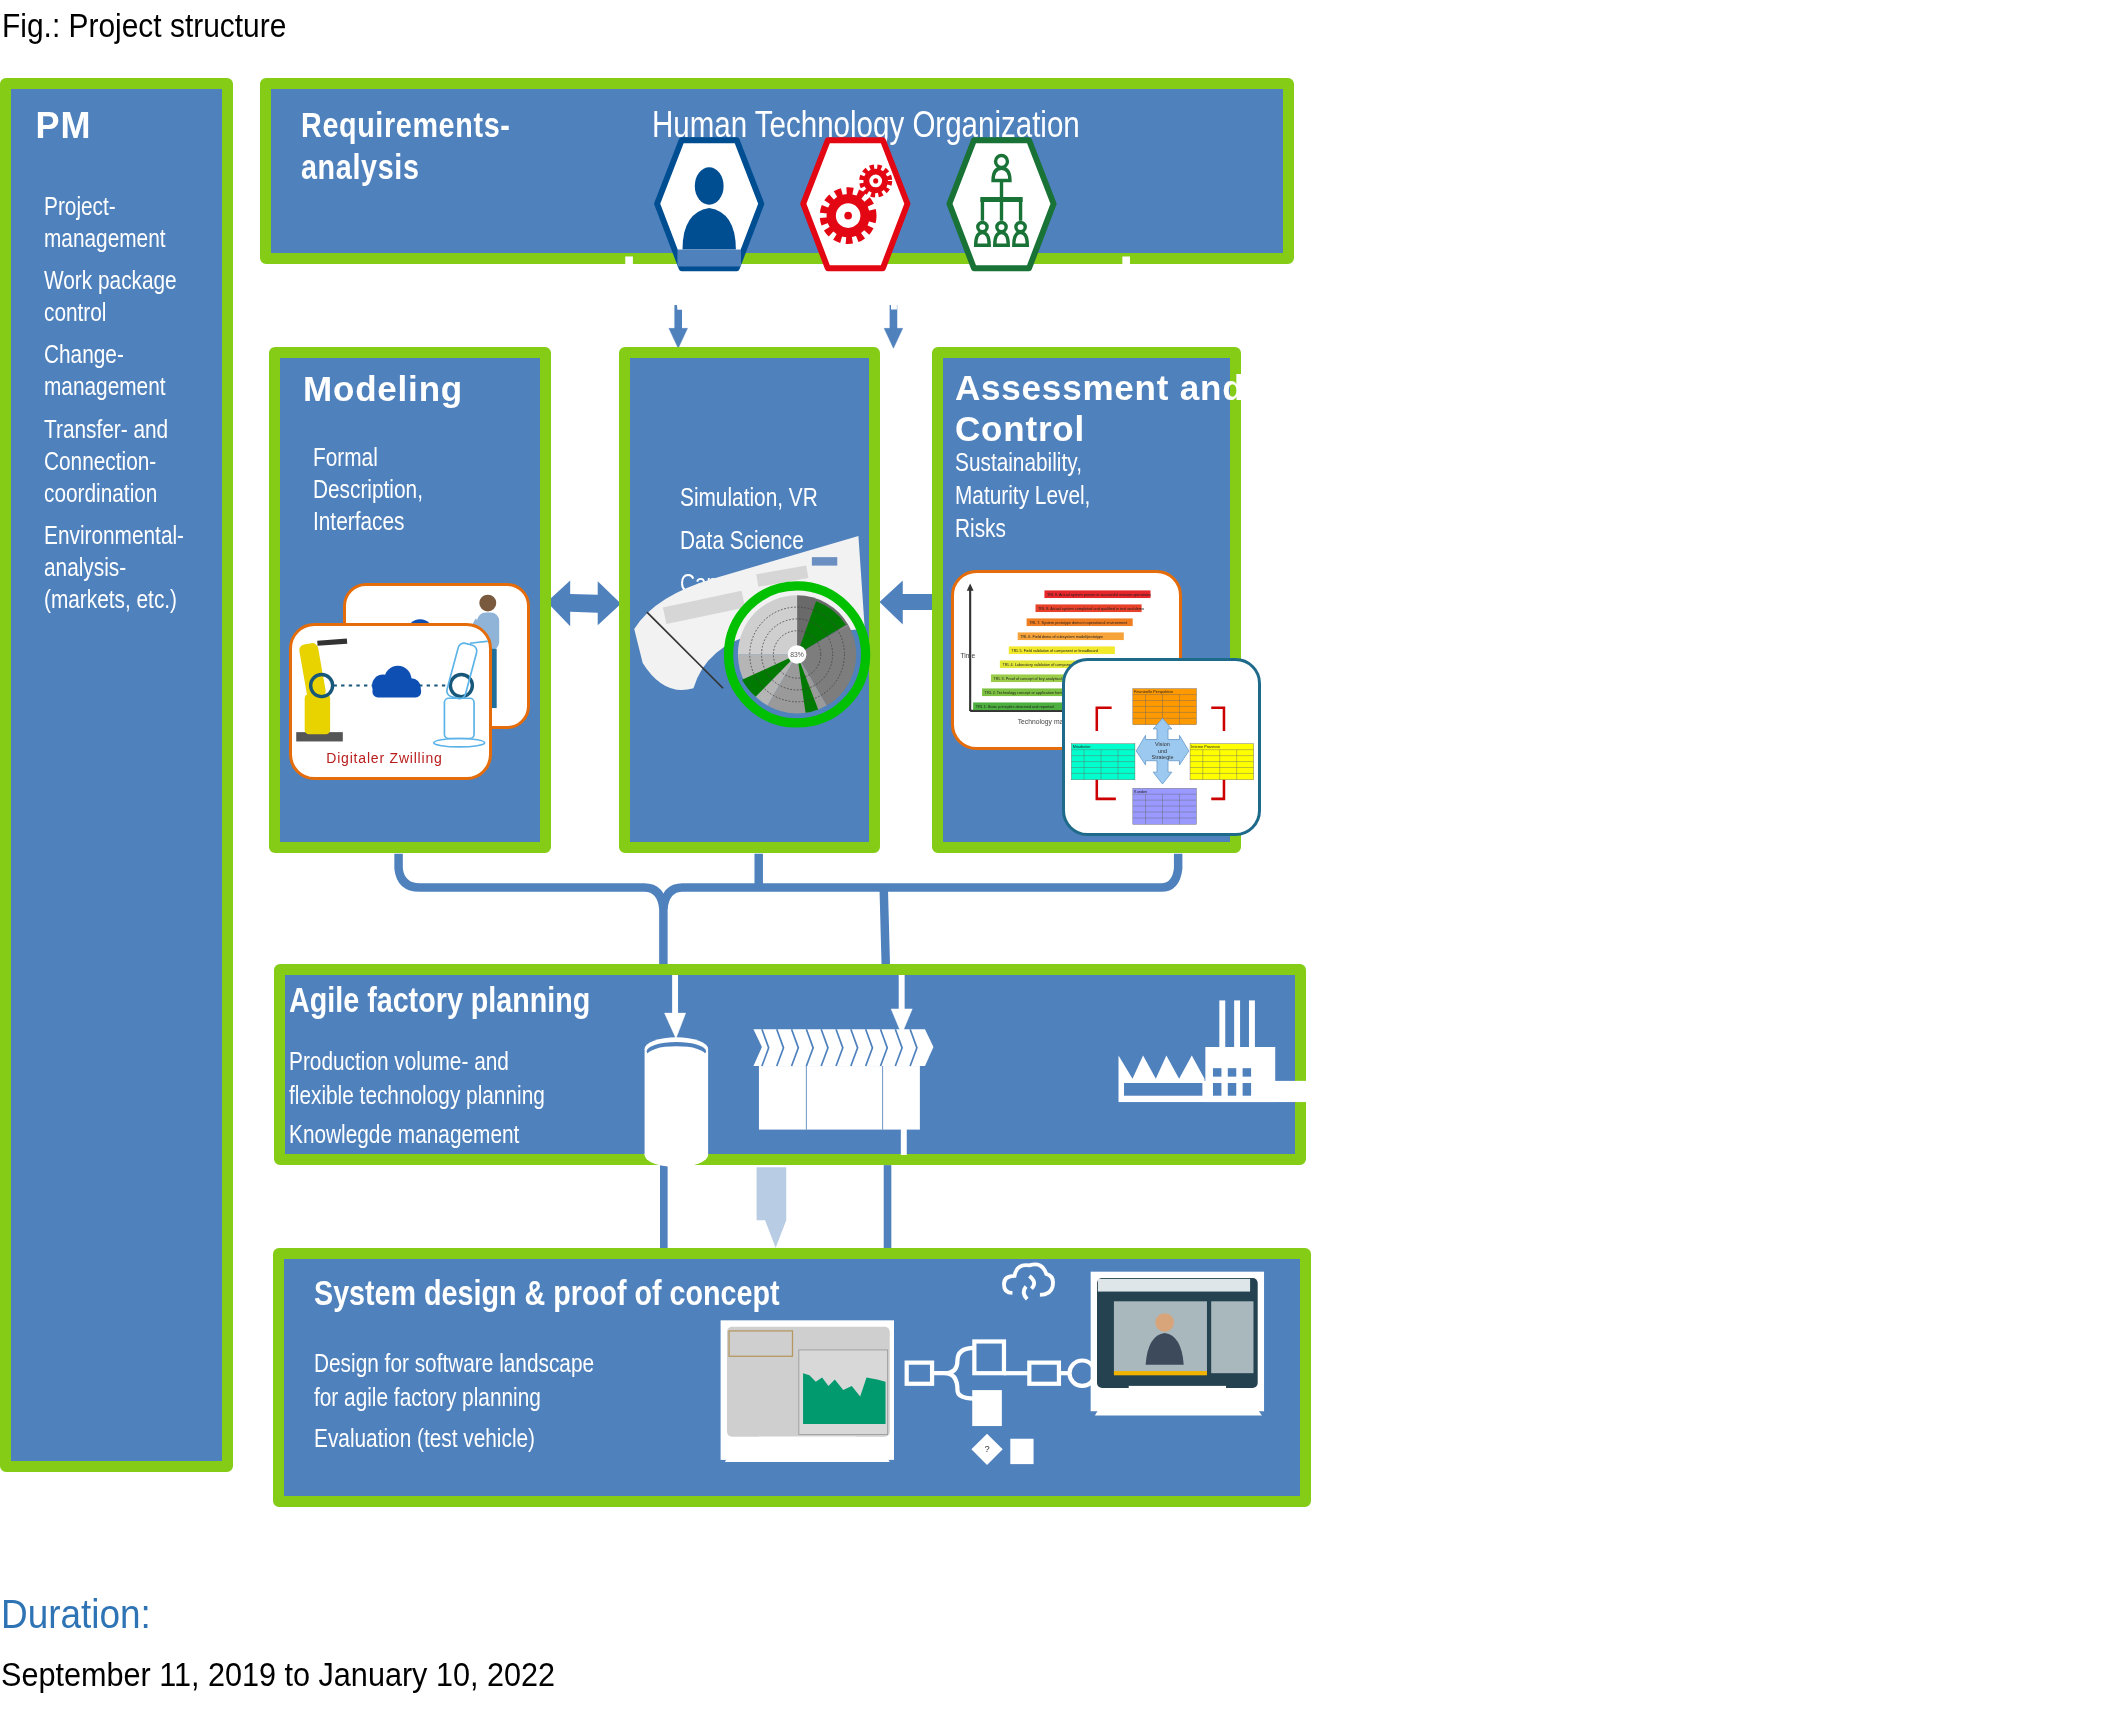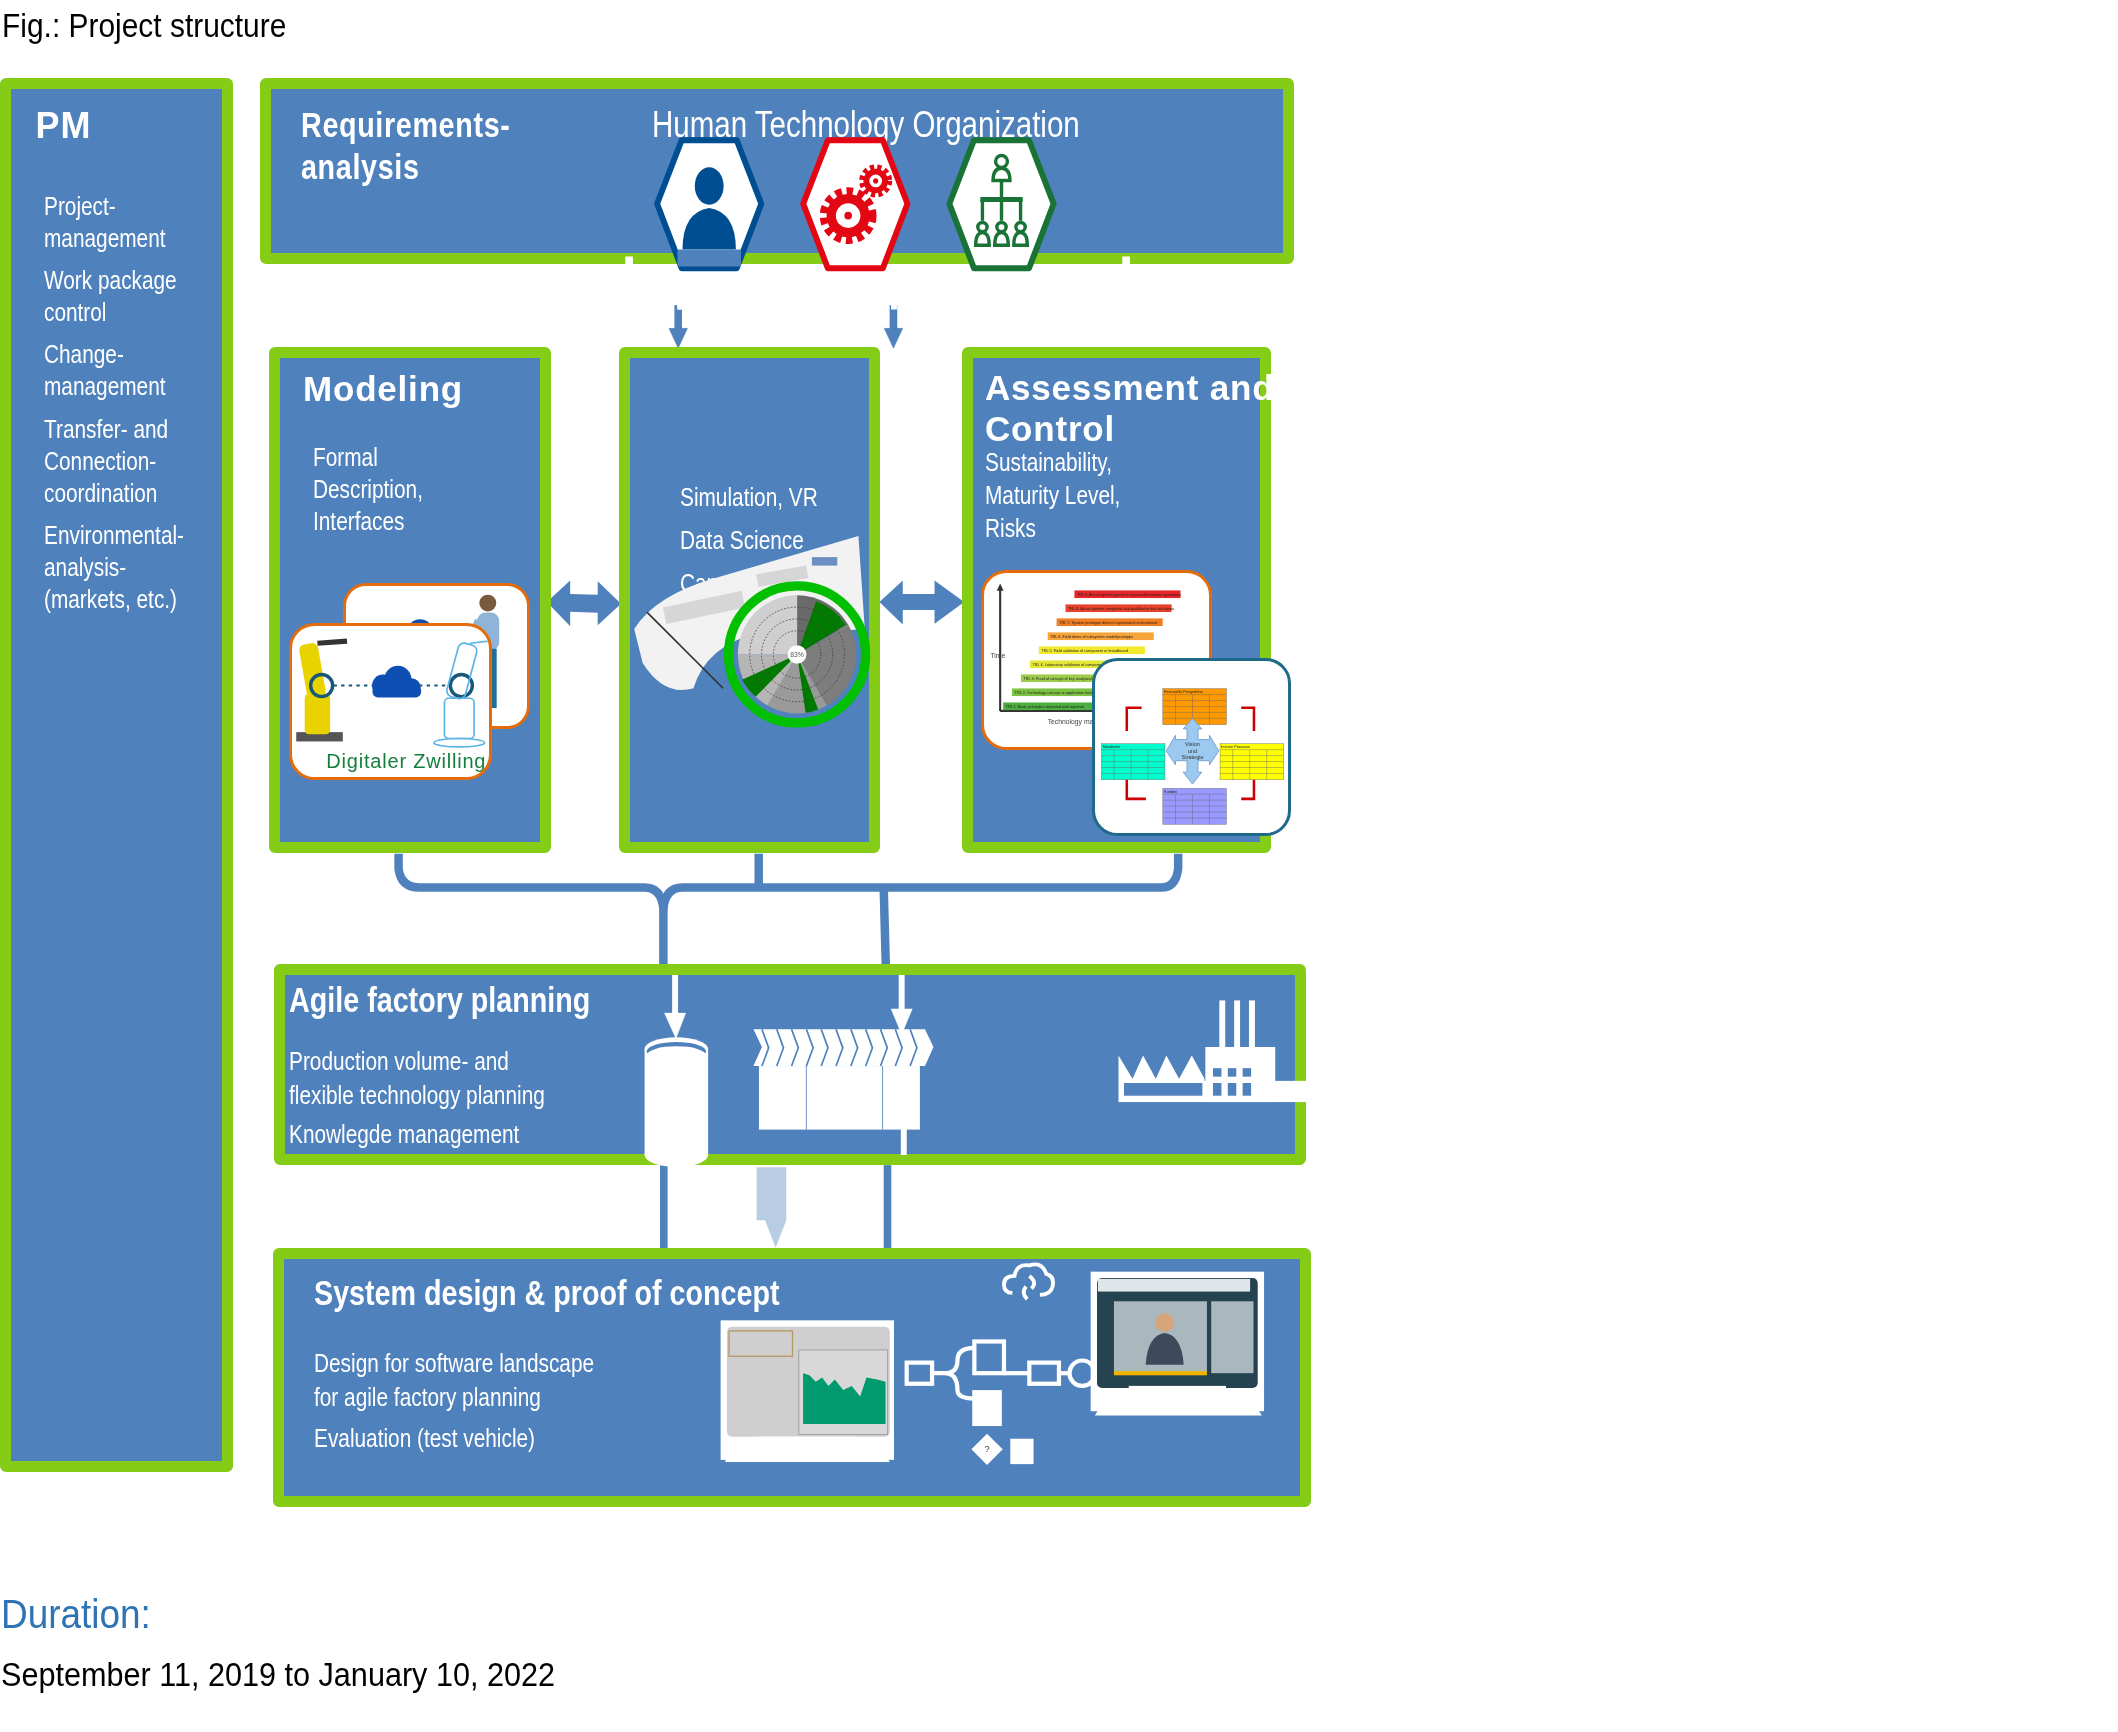--- a/index.html
+++ b/index.html
@@ -162,21 +162,21 @@
           <circle cx="282" cy="145" r="22"></circle>
         <rect x="190" y="140" width="115" height="28" rx="13"></rect>
       </g>
       <g fill="none" stroke="#5bb3e8" stroke-width="4">
         <rect x="360" y="170" width="70" height="95" rx="10"></rect>
         <rect x="380" y="40" width="45" height="130" rx="14" transform="rotate(15 400 100)"></rect>
         <line x1="420" y1="40" x2="465" y2="35"></line>
         <ellipse cx="395" cy="275" rx="60" ry="10"></ellipse>
       </g>
     </svg>
-    <div class="abs" style="left:34px; top:124px; color:#15803d; font-size:20px; letter-spacing:0.8px;">Digitaler Zwilling</div>
+    <div class="abs" style="left:34px; top:124px; color:#b91c1c; font-size:14px; letter-spacing:0.8px;">Digitaler Zwilling</div>
   </div>
 </div>
 
 <div class="box" style="left:619px; top:347px; width:261px; height:506px;">
   <div class="abs" style="left:22px; top:123px;margin-left:28px;">
     <div class="item narrow" style="display:block; margin-bottom:11px;">Simulation, VR</div>
     <div class="item narrow" style="display:block; margin-bottom:11px;">Data Science</div>
     <div class="item narrow" style="display:block;">Capacity planning</div>
   </div>
   <svg style="left:0; top:0;" width="239" height="485" viewBox="0 0 565 1145">
@@ -199,21 +199,21 @@
       <path d="M 0 0 L 20 138 A 140 140 0 0 0 50 130 Z" fill="#007a00"></path>
       <circle r="112" fill="none" stroke="#444" stroke-width="2" stroke-dasharray="4 4"></circle>
       <circle r="84" fill="none" stroke="#444" stroke-width="2" stroke-dasharray="4 4"></circle>
       <circle r="56" fill="none" stroke="#444" stroke-width="2" stroke-dasharray="4 4"></circle>
       <circle r="22" fill="#fff"></circle>
       <text x="0" y="6" font-size="16" text-anchor="middle" fill="#555" font-family="Liberation Sans, sans-serif">83%</text>
     </g>
   </svg>
 </div>
 
-<div class="box" style="left:962px; top:347px; width:309px; height:506px;">
+<div class="box" style="left:932px; top:347px; width:309px; height:506px;">
   <div class="abs h-title" style="left:12px; top:8.5px; white-space:pre; line-height:41px; font-size:35px;">Assessment and
 Control</div>
   <div class="abs item narrow" style="left:12px; top:88px; white-space:pre; line-height:33px;">Sustainability,
 Maturity Level,
 Risks</div>
 
   <div class="card" style="left:7.6px; top:212px; width:231px; height:180px; border-radius:25.4px;">
     <svg style="left:0; top:0;" width="225" height="174" id="trl-svg" viewBox="0 0 530 410">
       <line x1="38" y1="40" x2="38" y2="325" stroke="#333" stroke-width="5"></line>
       <line x1="38" y1="325" x2="330" y2="325" stroke="#333" stroke-width="5"></line>

